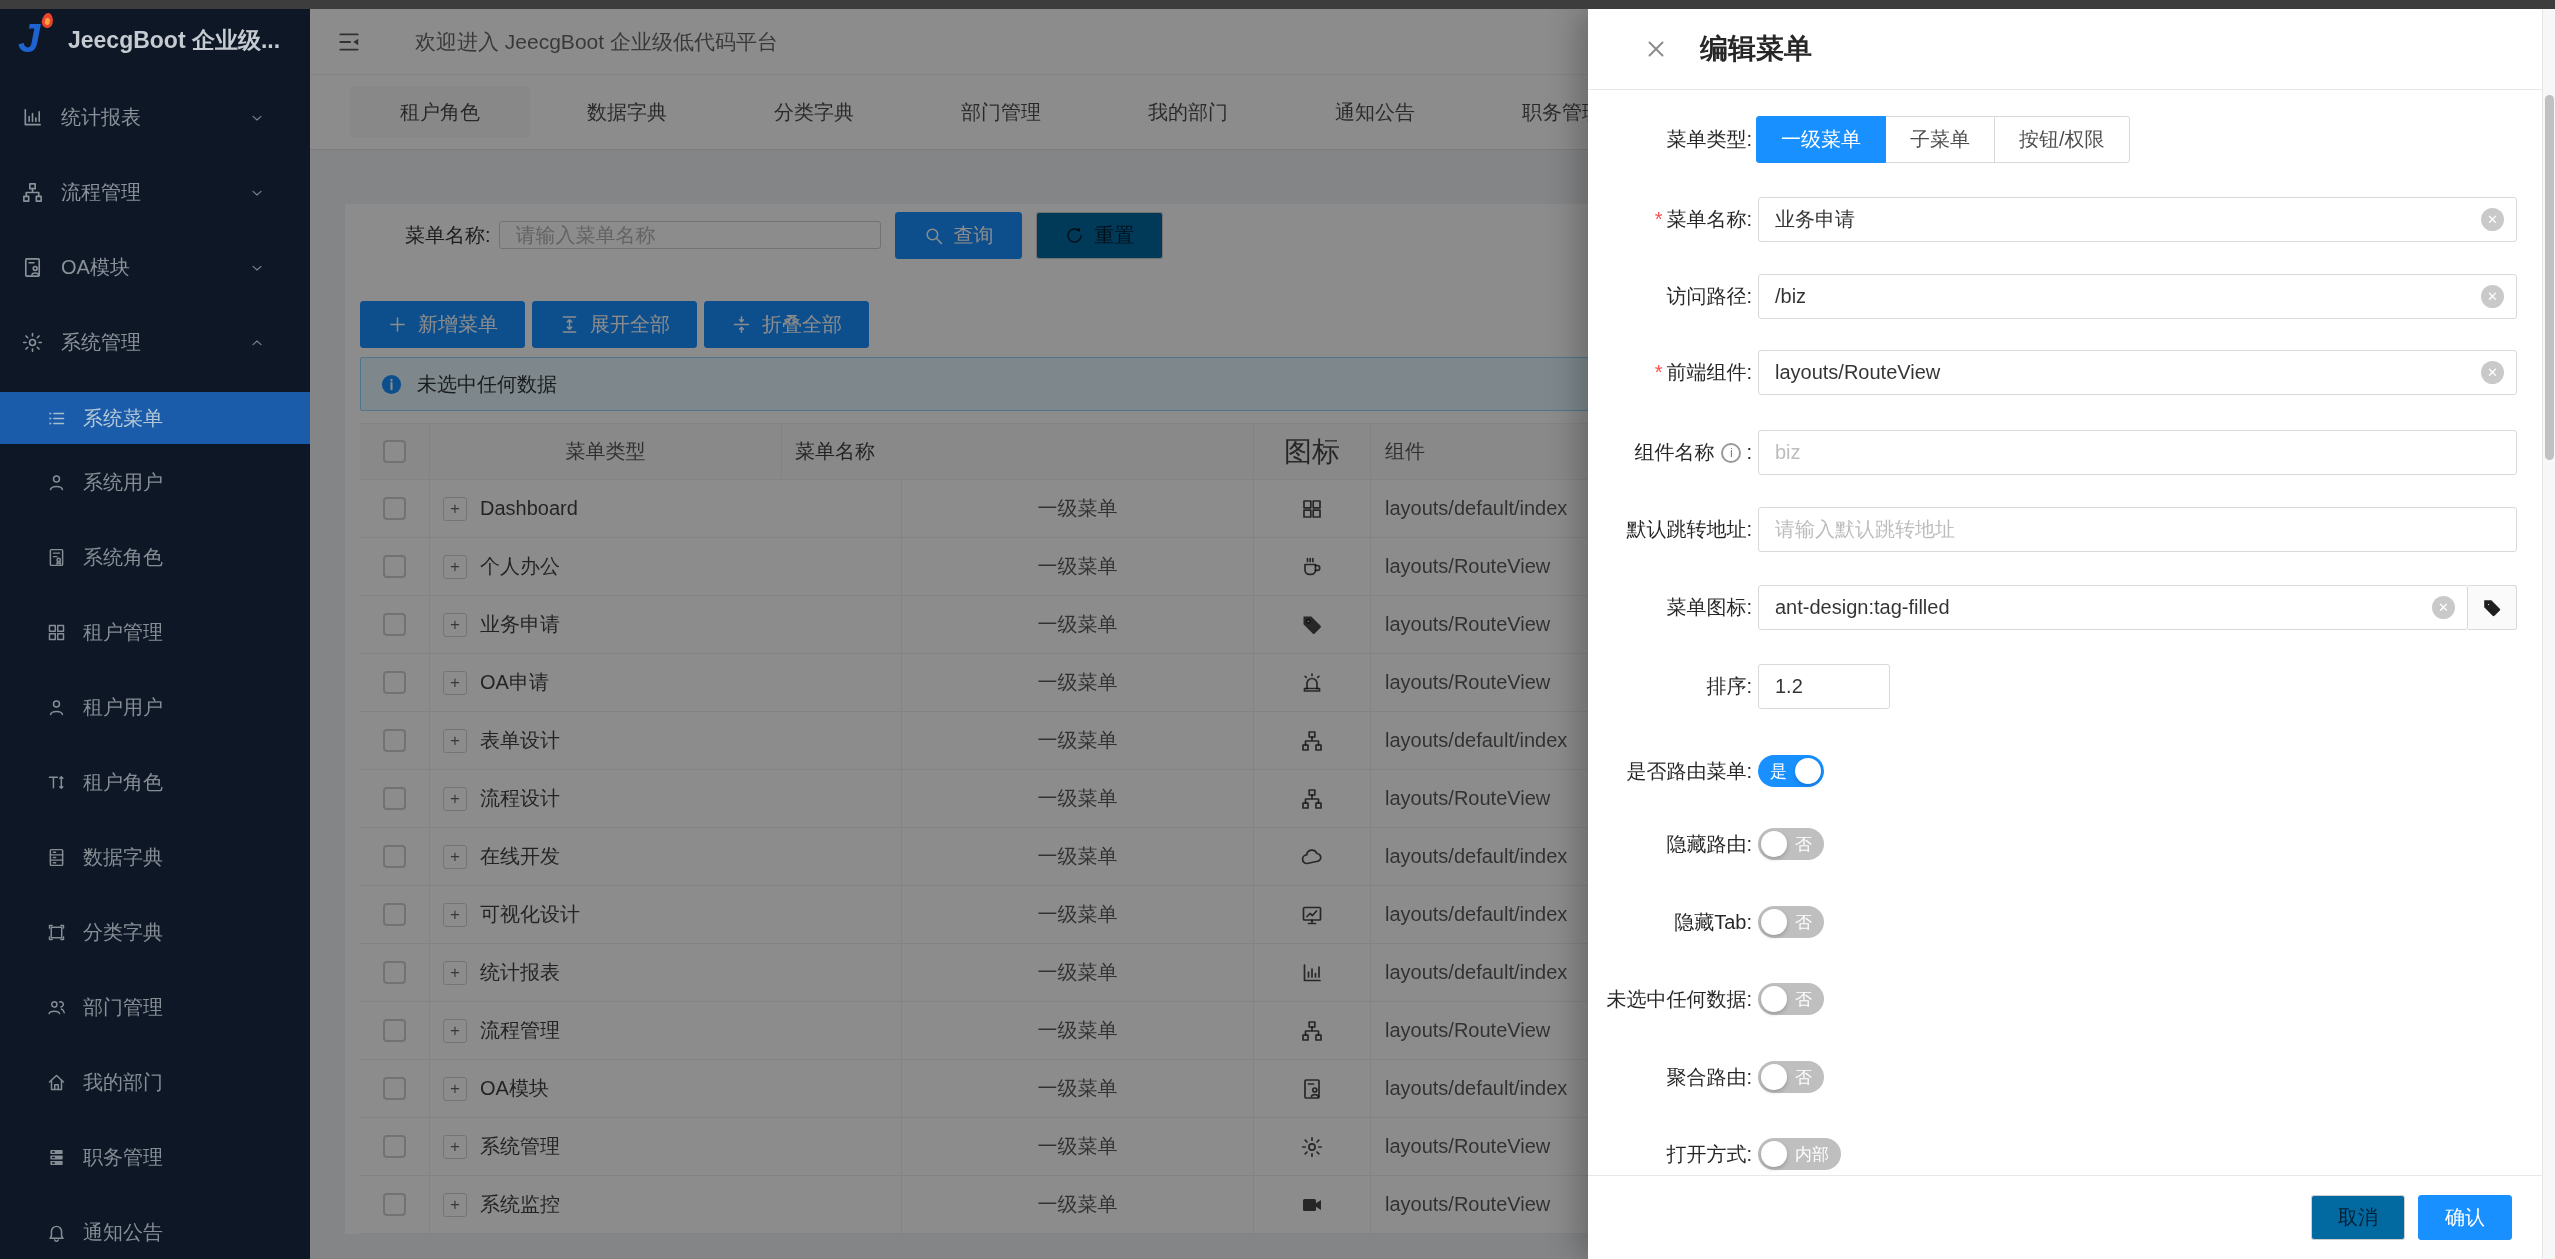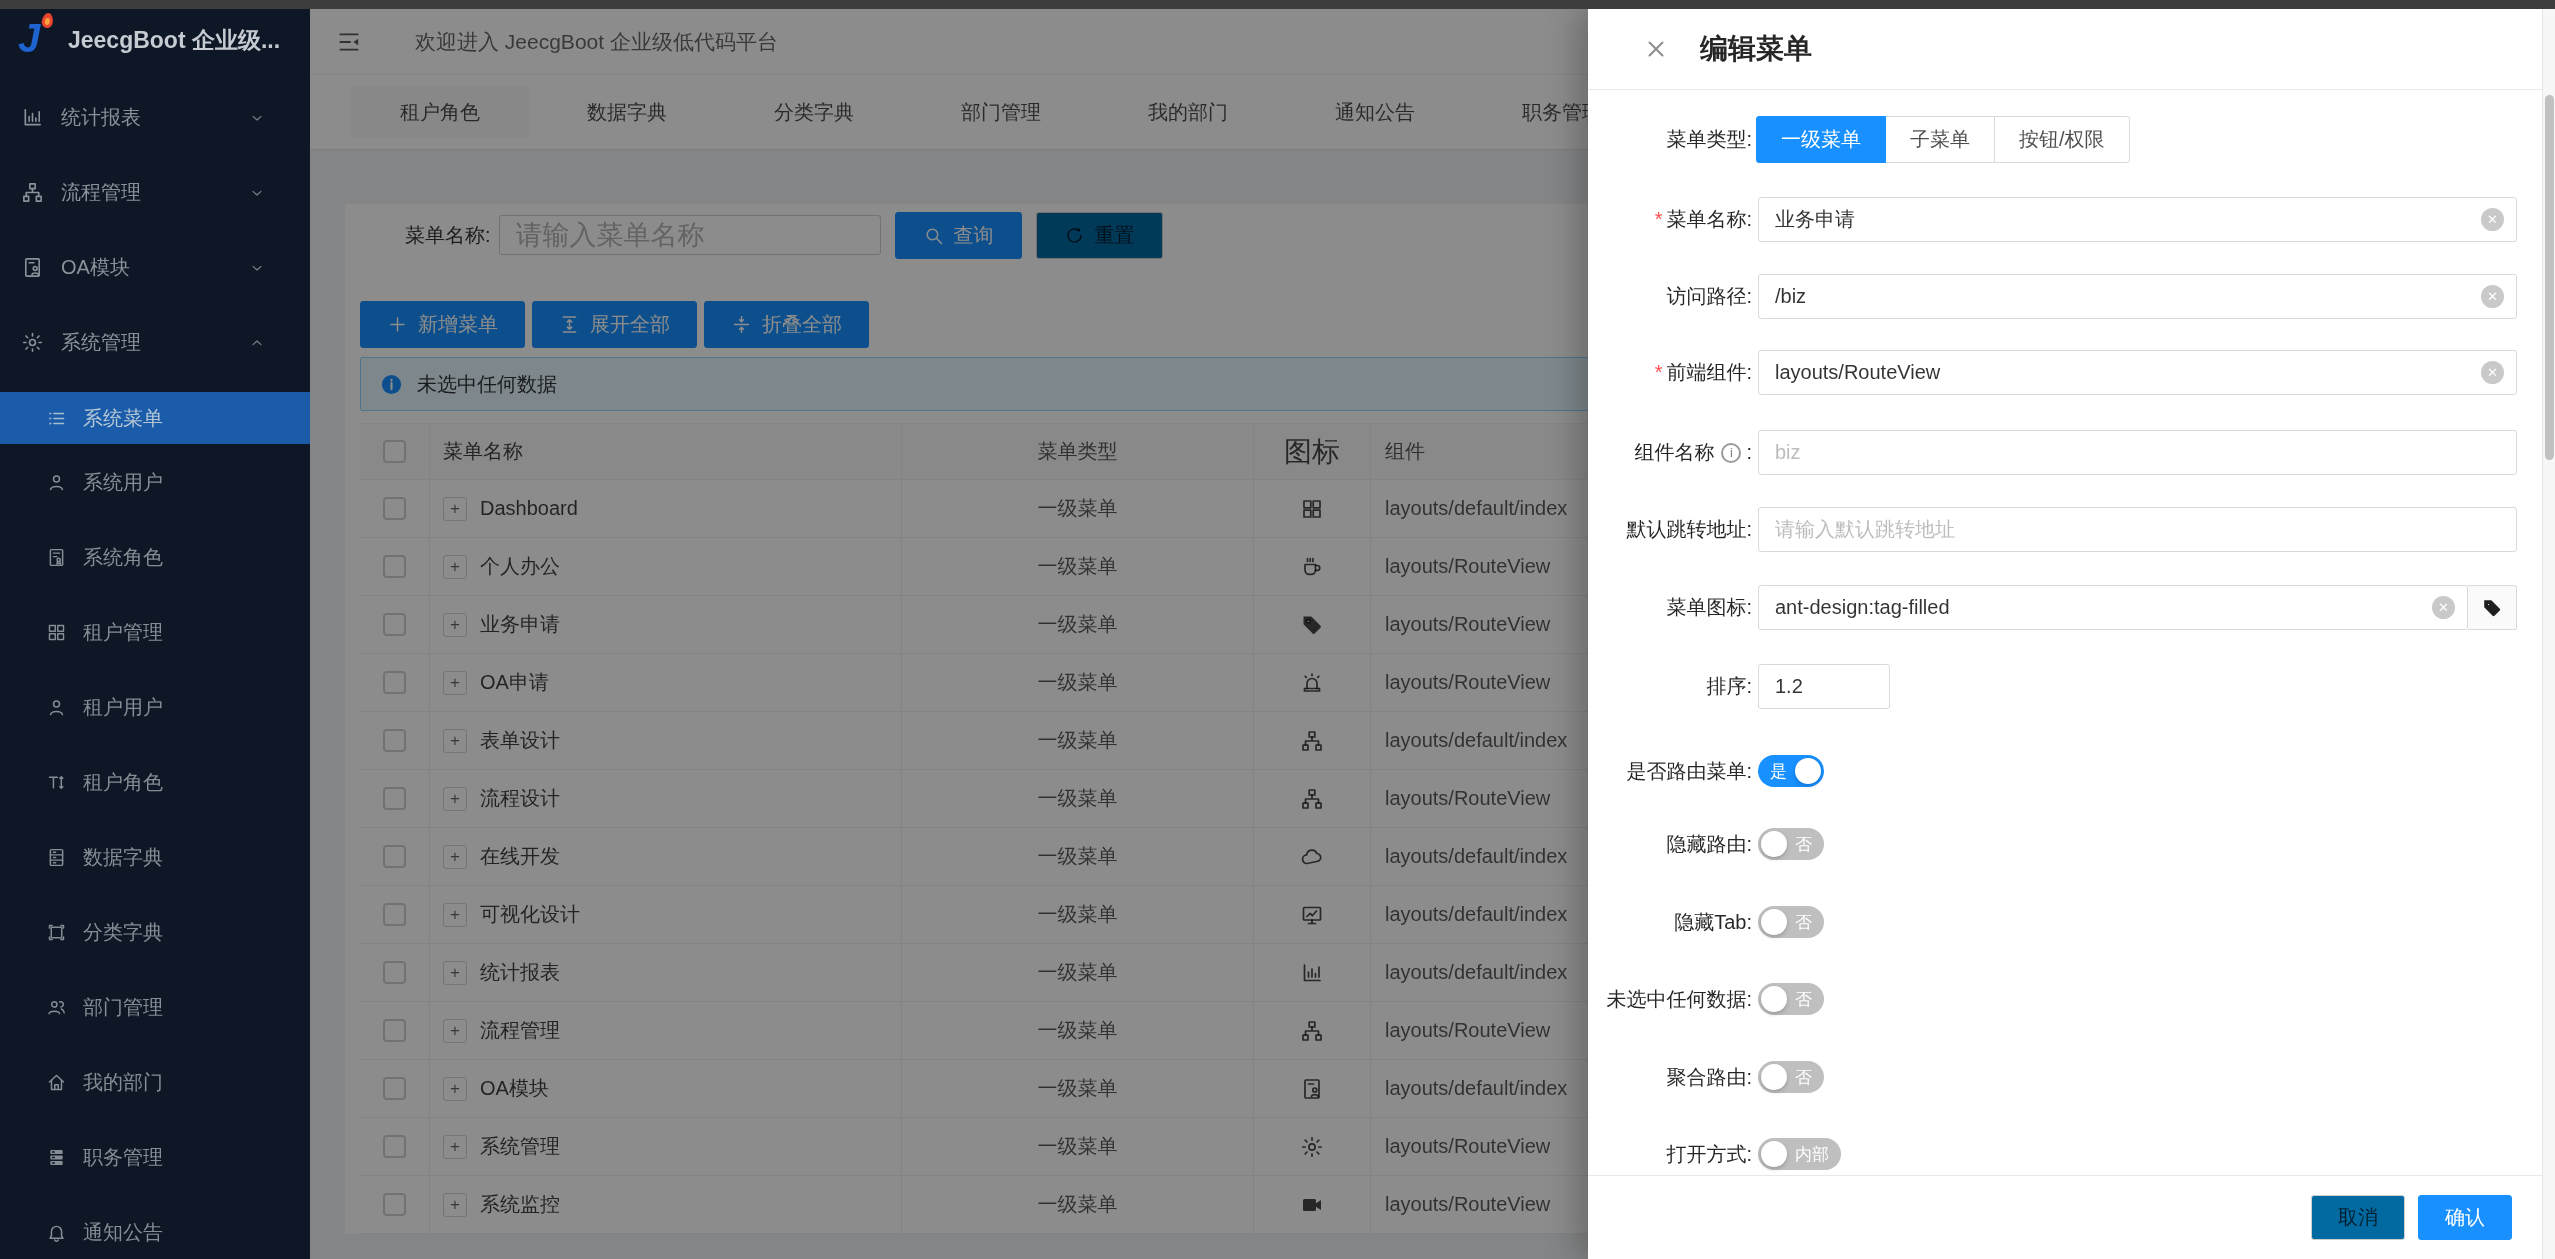--- a/index.html
+++ b/index.html
@@ -34,22 +34,22 @@
   .fold{width:26px;height:26px;margin-left:26px;color:rgba(0,0,0,.65);cursor:pointer;}
   .welcome{margin-left:24px;font-size:21px;color:rgba(0,0,0,.6);}
   .tabbar{position:absolute;top:66px;left:0;right:0;height:75px;background:#fff;display:flex;align-items:center;padding-left:40px;border-bottom:1px solid #e4e4e4;}
   .tab{width:180px;height:52px;margin-right:7px;display:flex;align-items:center;justify-content:center;
        font-size:20px;color:rgba(0,0,0,.7);cursor:pointer;border-radius:3px;}
   .tab.active{background:#f7f7f7;}
   .card{position:absolute;left:35px;top:195px;right:20px;height:1030px;background:#fff;}
 
   .srow{position:absolute;top:8px;left:60px;height:46px;display:flex;align-items:center;}
   .srow .slabel{font-size:20px;color:rgba(0,0,0,.8);}
-  .sinput{width:382px;height:40px;margin-left:8px;border:1px solid #cfcfcf;border-radius:3px;background:#fff;
-          padding:0 16px;font-size:27px;color:rgba(0,0,0,.75);font-family:inherit;outline:none;}
+  .sinput{width:382px;height:28px;margin-left:8px;border:1px solid #cfcfcf;border-radius:3px;background:#fff;
+          padding:0 16px;font-size:20px;color:rgba(0,0,0,.75);font-family:inherit;outline:none;}
   .sinput::placeholder{color:#b5b5b5;}
   .btn{display:inline-flex;align-items:center;justify-content:center;height:47px;border-radius:3px;
        font-size:20px;cursor:pointer;border:1px solid transparent;white-space:nowrap;font-family:inherit;}
   .btn .icon{width:21px;height:21px;margin-right:10px;}
   .btn-primary{background:#1890ff;color:#fff;border-color:#1890ff;padding:0 27px;}
   .btn-plain{background:#0369a1;color:rgba(0,0,0,.7);border-color:#cfcfcf;padding:0 27px;}
   .srow .btn{margin-left:14px;}
 
   .toolbar{position:absolute;top:97px;left:15px;display:flex;}
   .toolbar .btn{margin-right:7px;padding:0 26px;}
@@ -398,22 +398,22 @@
             </svg>
           </span>
         <span>未选中任何数据</span>
       </div>
 
       <div class="tbl" id="tbl">
           <div class="trow thead">
             <div class="tc tc-cb">
               <span class="cb"></span>
             </div>
+            <div class="tc tc-type">菜单类型</div>
             <div class="tc tc-name">菜单名称</div>
-            <div class="tc tc-type">菜单类型</div>
             <div class="tc tc-icon" style="font-size: 28px;">图标</div>
             <div class="tc tc-comp">组件</div>
           </div>
           <div class="trow">
             <div class="tc tc-cb">
               <span class="cb"></span>
             </div>
             <div class="tc tc-name">
               <span class="expander">+</span>
               <span>Dashboard</span>

